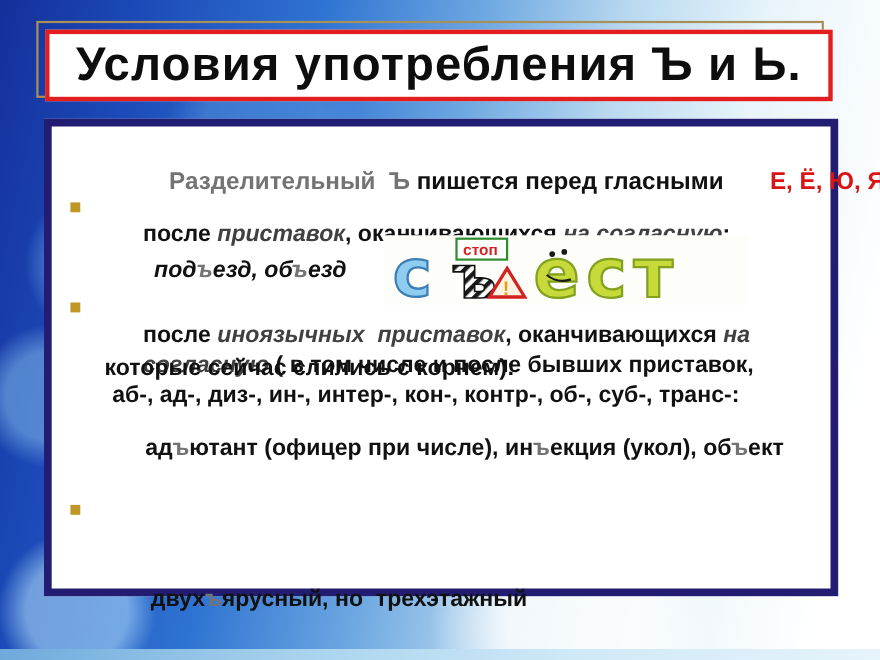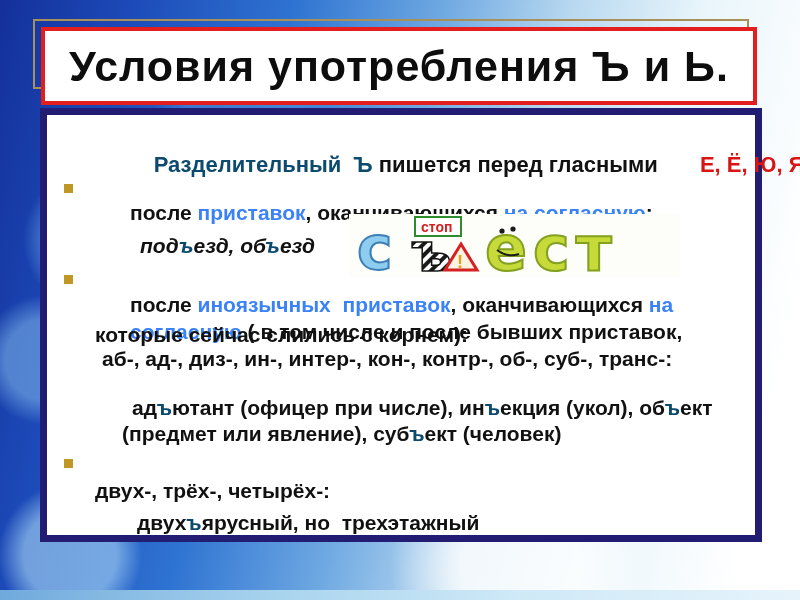--- a/index.html
+++ b/index.html
@@ -12,31 +12,31 @@
       radial-gradient(circle at 155px 470px, rgba(150,205,245,.5) 0 40px, rgba(150,205,245,0) 62px),
       radial-gradient(circle at 70px 555px, rgba(170,215,245,.6) 0 46px, rgba(170,215,245,0) 72px),
       radial-gradient(circle at 240px 120px, rgba(90,150,220,.45) 0 55px, rgba(90,150,220,0) 88px),
       radial-gradient(circle at 520px 565px, rgba(255,255,255,.8) 0 60px, rgba(255,255,255,0) 130px),
       linear-gradient(102deg,#14309a 0%,#1c4ab8 14%,#2f74d2 32%,#6fa9e2 48%,#b9d9f0 62%,#e9f5fb 76%,#ffffff 93%);
   }
   .bottom-strip{position:absolute;left:0;right:0;bottom:0;height:10px;
     background:linear-gradient(to right,#6fa9dc,#a9d4ee 35%,#cfe9f7 65%,#e6f3fb);}
   .gold-frame{position:absolute;left:33px;top:19px;width:712px;height:66px;
     border:2px solid #a8905a;background:transparent;}
-  .title-box{position:absolute;left:41px;top:27px;width:716px;height:78px;
+  .title-box{position:absolute;left:41px;top:27px;width:716px;height:65px;
     box-sizing:border-box;border:4px solid #e31e1e;background:#ffffff;
     display:flex;align-items:center;justify-content:center;}
   .title-box span{font-size:43px;font-weight:bold;color:#0d0d0d;letter-spacing:1px;white-space:pre;}
   .content-box{position:absolute;left:40px;top:108px;width:722px;height:434px;
     box-sizing:border-box;border:7px solid #221c72;background:#ffffff;}
   .line{position:absolute;white-space:pre;font-weight:bold;font-size:21px;color:#111;line-height:24px;}
   .intro{font-size:22px;}
-  .t-blue{color:#0c4a6e;}
+  .t-blue{color:#737373;}
   .t-red{color:#d91414;margin-left:36px;}
-  .t-green{color:#3b82f6;}
+  .t-green{color:#404040;font-style:italic;}
   .sq{position:absolute;width:9px;height:9px;background:#bf9727;}
   .pic{position:absolute;left:302px;top:99px;width:331px;height:63px;z-index:5;background:#fdfdfa;}
 </style>
 </head>
 <body>
 
 <div class="slide">
   <div class="bottom-strip"></div>
   <div class="gold-frame"></div>
 
@@ -63,27 +63,23 @@
       <span>после </span><span class="t-green">иноязычных  приставок</span><span>, оканчивающихся </span><span class="t-green">на</span>
     </div>
     <div class="line" style="left:48px;top:181px;">
       <span class="t-green">согласную</span><span> ( в том числе и после бывших приставок,</span>
     </div>
     <div class="line" style="left:48px;top:208px;">которые сейчас слились с корнем):</div>
     <div class="line" style="left:55px;top:232px;">аб-, ад-, диз-, ин-, интер-, кон-, контр-, об-, суб-, транс-:</div>
     <div class="line" style="left:50px;top:257px;">
       <span>ад</span><span class="t-blue">ъ</span><span>ютант (офицер при числе), ин</span><span class="t-blue">ъ</span><span>екция (укол), об</span><span class="t-blue">ъ</span><span>ект</span>
     </div>
-    <div class="line" style="left:40px;top:283px;">
-      <span>(предмет или явление), суб</span><span class="t-blue">ъ</span><span>ект (человек)</span>
-    </div>
 
     <div class="sq" style="left:17px;top:344px;"></div>
-    <div class="line" style="left:48px;top:364px;">двух-, трёх-, четырёх-:</div>
-    <div class="line" style="left:55px;top:372px;">
+    <div class="line" style="left:55px;top:394px;">
       <span>двух</span><span class="t-blue">ъ</span><span>ярусный, но  трехэтажный</span>
     </div>
 
     <svg class="pic" viewBox="0 0 331 63">
       <defs>
         <pattern id="stripes" width="8" height="8" patternUnits="userSpaceOnUse" patternTransform="rotate(45)">
           <rect width="8" height="8" fill="#ffffff"></rect>
           <rect width="4" height="8" fill="#1a1a1a"></rect>
         </pattern>
       </defs>

